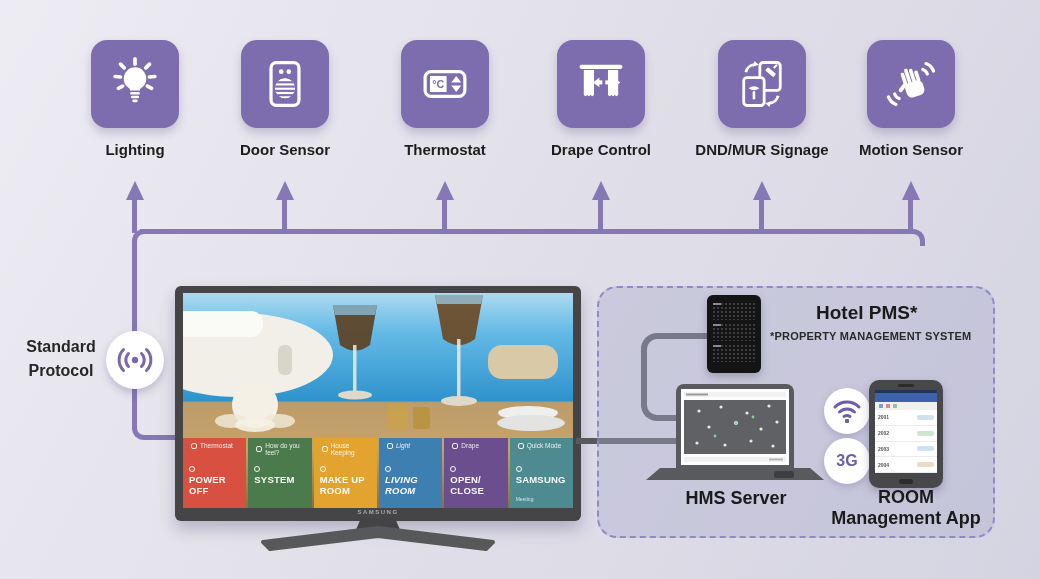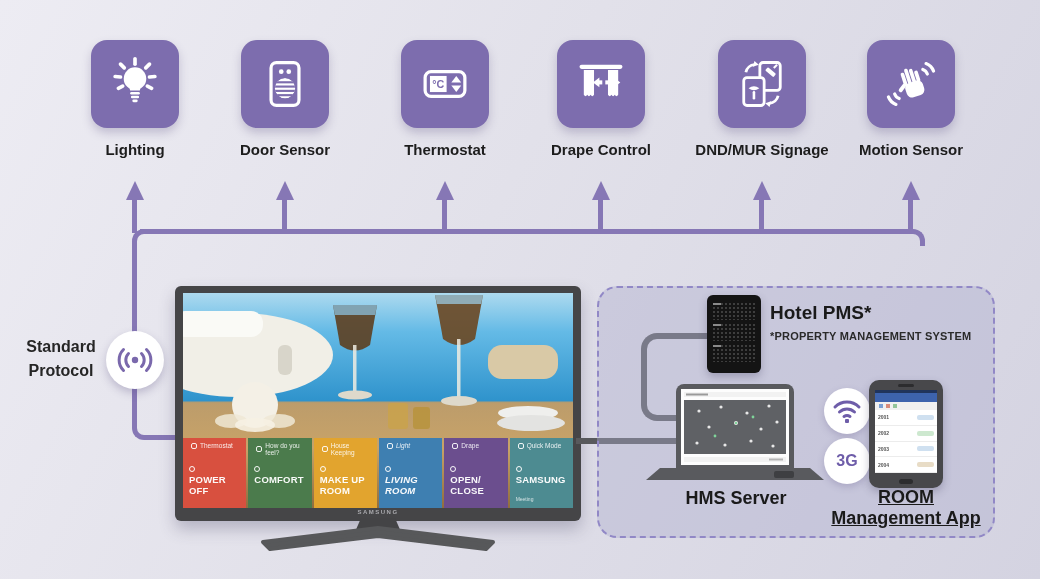--- a/index.html
+++ b/index.html
@@ -67,21 +67,21 @@
   .backoffice { position:absolute; left:597px; top:286px; width:398px; height:252px;
                 border:2px dashed #9188c6; border-radius:20px; background:rgba(172,172,206,.40); }
 
   
   .server { position:absolute; left:707px; top:295px; width:54px; height:78px;
             background:#141414; border-radius:6px; padding:7px 5px; box-shadow:0 4px 8px rgba(60,55,90,.3); }
   .srv-sec { position:relative; height:18px; margin-bottom:3px;
              background-image:radial-gradient(#3e3e3e 1px, transparent 1.1px);
              background-size:4px 4px; border-radius:2px; }
   .srv-sec::before { content:""; position:absolute; left:1px; top:1px; width:8px; height:2px; background:#8b8b8b; }
-  .pms-title { position:absolute; left:770px; top:302px; font-size:19px; font-weight:700; color:#1a1a1a; }
+  .pms-title { position:absolute; left:816px; top:302px; font-size:19px; font-weight:700; color:#1a1a1a; }
   .pms-sub   { position:absolute; left:770px; top:330px; font-size:11px; font-weight:600;
                letter-spacing:.2px; color:#2a2a2a; }
 
   
   .laptop-screen { position:absolute; left:676px; top:384px; width:118px; height:86px;
                    background:#595a5e; border-radius:8px 8px 0 0; padding:5px; }
   .laptop-inner { position:relative; width:100%; height:100%; background:#fdfdfd; }
   .laptop-base-svg { position:absolute; left:646px; top:468px; }
   .hms-label { position:absolute; left:652px; top:488px; width:168px; text-align:center;
                font-size:18px; font-weight:700; color:#1a1a1a; }
@@ -104,21 +104,21 @@
   .ps-header { height:9px; background:#3d63ad; }
   .ps-icons  { height:8px; background:#f0f0f0; display:flex; gap:3px; align-items:center; padding:0 4px; }
   .ps-icons i { width:4px; height:4px; display:block; }
   .ps-row { flex:1; display:flex; align-items:center; justify-content:space-between;
             padding:0 3px; border-bottom:1px solid #ececec; }
   .ps-room { font-size:5px; color:#555; font-weight:700; }
   .ps-chip { width:17px; height:5px; border-radius:2px; }
   .phone-home { position:absolute; left:30px; bottom:4px; width:14px; height:5px;
                 border-radius:3px; background:#2c2c2e; }
   .app-label { position:absolute; left:822px; top:487px; width:168px; text-align:center;
-               font-size:18px; font-weight:700; color:#1a1a1a; line-height:1.15;text-decoration:underline; }
+               font-size:18px; font-weight:700; color:#1a1a1a; line-height:1.15; }
 </style>
 </head>
 <body>
 
 <div class="stage">
 
   <div class="pline bus"></div>
   <div class="bus-corner"></div>
   <div class="left-corner-top"></div>
   <div class="left-corner-bot"></div>
@@ -279,21 +279,21 @@
               <span class="th-ic"></span>
               <span>Thermostat</span>
             </div>
           <div class="tile-main"><span class="tm-glyph"></span><span>POWER OFF</span></div>
         </div>
         <div class="tile" style="background-color: rgb(75, 123, 76);">
           <div class="tile-header">
               <span class="th-ic"></span>
               <span>How do you feel?</span>
             </div>
-          <div class="tile-main"><span class="tm-glyph"></span><span>COMFORT</span></div>
+          <div class="tile-main"><span class="tm-glyph"></span><span>SYSTEM</span></div>
         </div>
         <div class="tile" style="background-color: rgb(226, 164, 46);">
           <div class="tile-header">
               <span class="th-ic"></span>
               <span>House Keeping</span>
             </div>
           <div class="tile-main"><span class="tm-glyph"></span><span>MAKE UP ROOM</span></div>
         </div>
         <div class="tile" style="background-color: rgb(62, 127, 177); font-style: italic;">
           <div class="tile-header">

